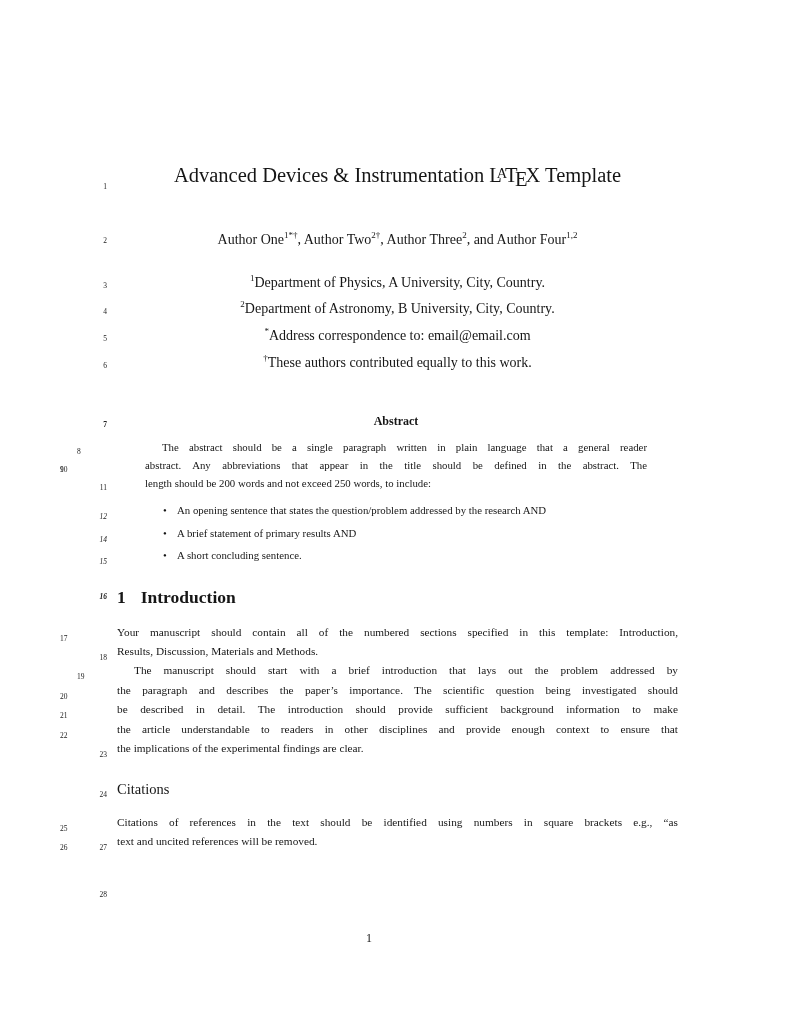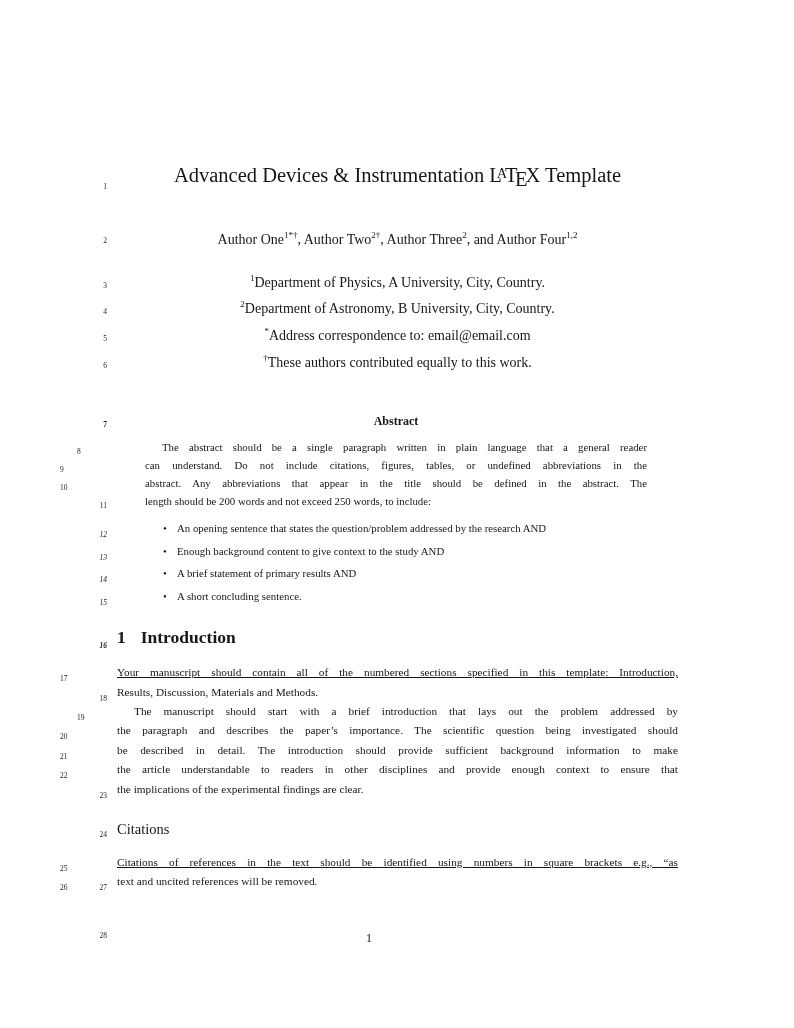--- a/index.html
+++ b/index.html
@@ -39,27 +39,27 @@
   .abs-line { padding-left: 85px; padding-right: 31px; font-size: 10.8px; line-height: 18px; }
   .abs-line .lnum { top: 5px; }
   .abs-first { margin-top: 9px; }
   .bullet-line { padding-left: 103px; padding-right: 31px; font-size: 10.8px; line-height: 22.5px; }
   .bullet-line .lnum { top: 7px; font-style: italic; }
   .bullet-line .bullet { display: inline-block; width: 14px; }
   .bullets-start { margin-top: 7px; }
 
   
   .section-heading { padding-left: 57px; font-size: 17.5px; font-weight: bold; line-height: 22px; margin-top: 19px; }
-  .section-heading .lnum { top: 9px; font-style: italic; }
+  .section-heading .lnum { top: 0; font-style: italic; }
   .section-heading .sec-num { margin-right: 15px; }
   .subsection-heading { padding-left: 57px; font-size: 14.5px; font-weight: normal; line-height: 18px; margin-top: 21px; }
   .subsection-heading .lnum { top: 6px; }
   .body-line { padding-left: 57px; font-size: 11.3px; line-height: 19.4px; }
   .body-line .lnum { top: 6px; }
-  .para-start { margin-top: 15px; text-decoration: underline; }
+  .para-start { margin-top: 15px; }
   .para-gap { margin-top: 28px; }
 
   
   .j { text-align: justify; text-align-last: justify; }
   .ind { text-indent: 17px; }
 
   
   .latex .lx-a { font-size: 70%; vertical-align: 0.25em; margin-left: -0.36em; margin-right: -0.15em; }
   .latex .lx-e { vertical-align: -0.21em; margin-left: -0.12em; margin-right: -0.1em; }
 
@@ -105,38 +105,33 @@
       <span class="lnum">7</span>
       <span>Abstract</span>
     </div>
 
     <div class="line abs-line abs-first j ind">
       <span class="lnum">8</span>
       <span>The abstract should be a single paragraph written in plain language that a general reader</span>
     </div>
     <div class="line abs-line j">
       <span class="lnum">9</span>
-      <span>can understand. Do not include citations, figures, tables, or undefined abbreviations in the</span>
     </div>
     <div class="line abs-line j">
       <span class="lnum">10</span>
       <span>abstract. Any abbreviations that appear in the title should be defined in the abstract. The</span>
     </div>
     <div class="line abs-line">
       <span class="lnum">11</span>
       <span>length should be 200 words and not exceed 250 words, to include:</span>
     </div>
 
     <div class="line bullet-line bullets-start">
       <span class="lnum">12</span>
       <span class="bullet">•</span><span>An opening sentence that states the question/problem addressed by the research AND</span>
-    </div>
-    <div class="line bullet-line">
-      <span class="lnum">13</span>
-      <span class="bullet">•</span><span>Enough background content to give context to the study AND</span>
     </div>
     <div class="line bullet-line">
       <span class="lnum">14</span>
       <span class="bullet">•</span><span>A brief statement of primary results AND</span>
     </div>
     <div class="line bullet-line">
       <span class="lnum">15</span>
       <span class="bullet">•</span><span>A short concluding sentence.</span>
     </div>
 

